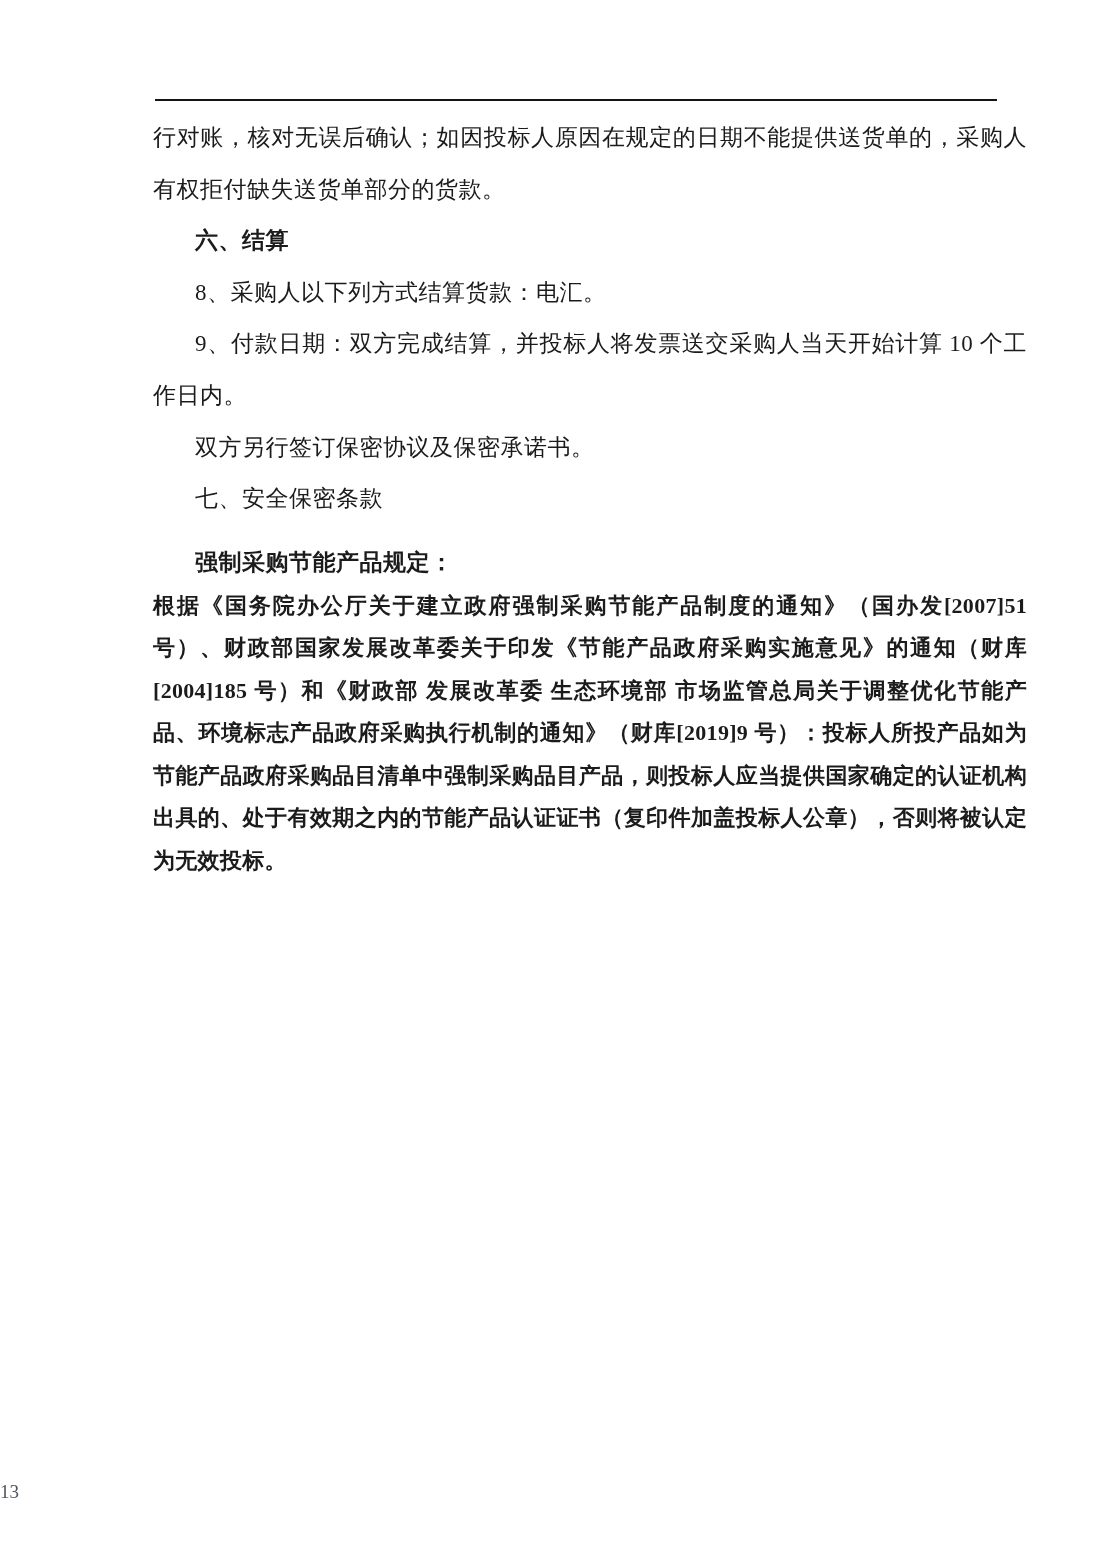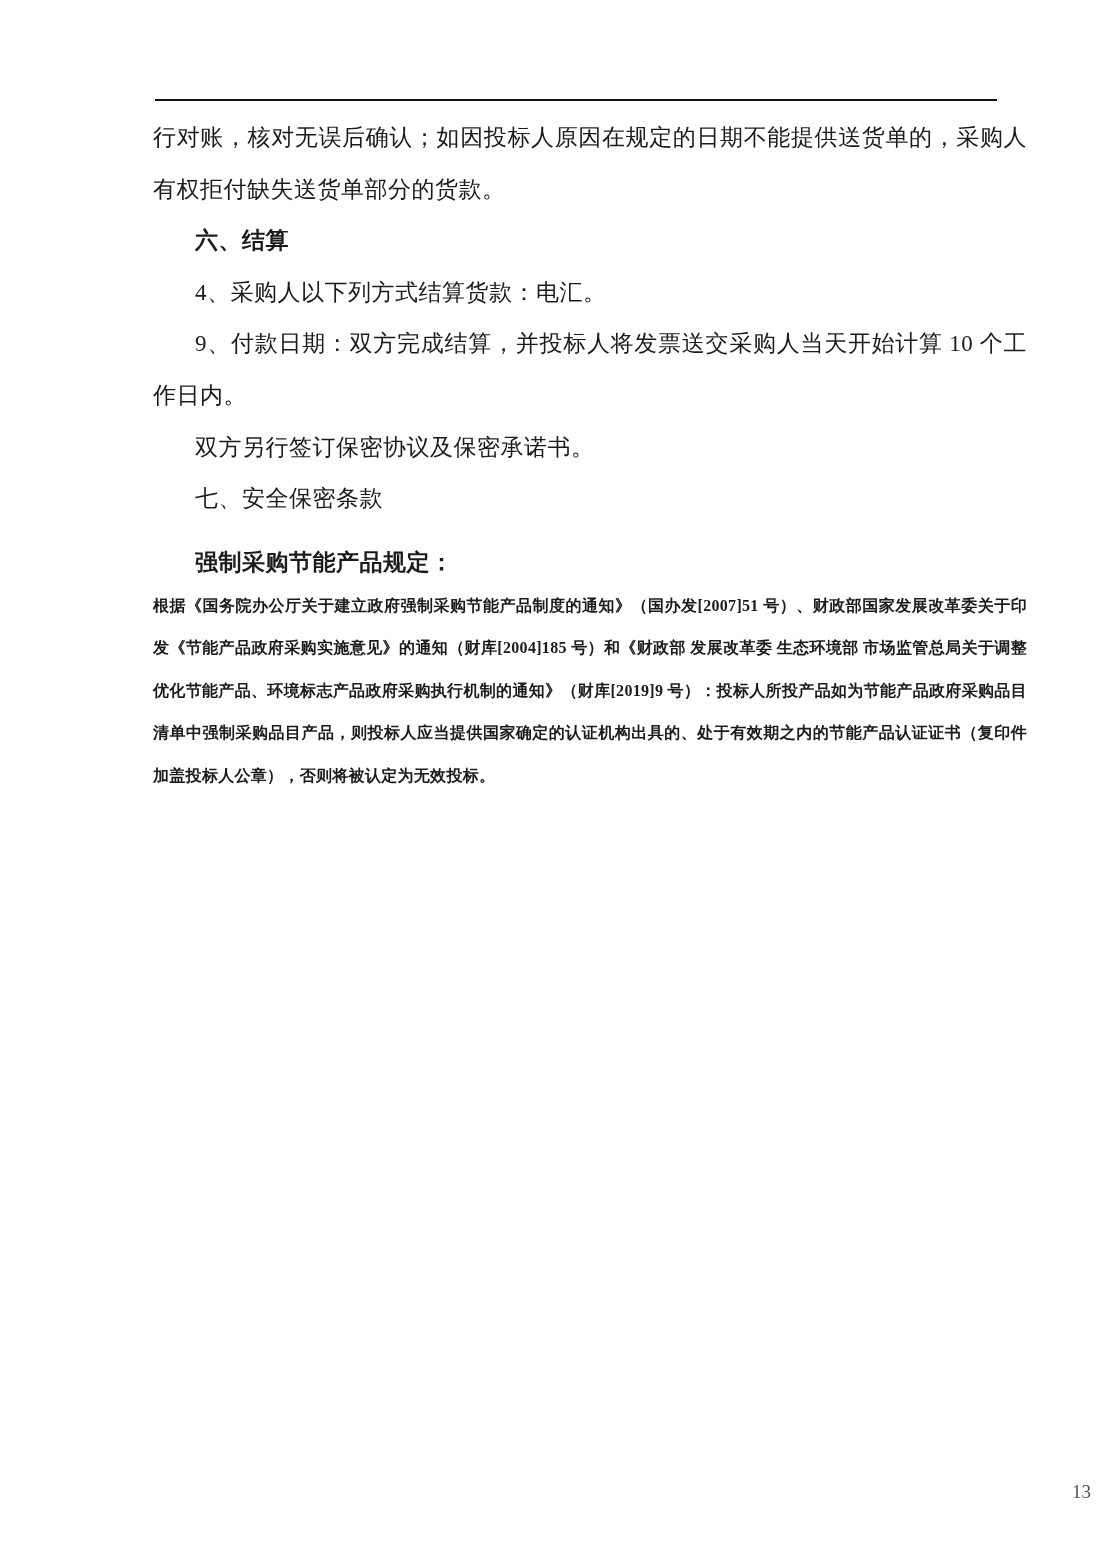--- a/index.html
+++ b/index.html
@@ -48,51 +48,51 @@
   }
   .b-head {
     font-size: 23px;
     line-height: 44px;
     margin-top: 16px !important;
     font-weight: 700;
     text-indent: 42px;
     letter-spacing: 0.5px;
   }
   .sec-b {
-    font-size: 16px;
+    font-size: 22px;
     line-height: 42.5px;
     font-weight: 700;
     letter-spacing: 0.3px;
   }
   .footer {
     position: absolute;
     left: 0;
     top: 1481px;
     width: 100%;
-    text-align: right;
+    text-align: left;
     font-size: 19px;
     color: #4d5560;
     font-family: "Liberation Serif", "DejaVu Serif", serif;
   }
 </style>
 </head>
 <body>
 
 <div class="page">
 
   <div class="header-rule"></div>
 
   <div class="content">
 
     <p class="sec-a">行对账，核对无误后确认；如因投标人原因在规定的日期不能提供送货单的，采购人有权拒付缺失送货单部分的货款。</p>
 
     <p class="sec-a bold indent">六、结算</p>
 
 
-    <p class="sec-a indent">4、采购人以下列方式结算货款：电汇。</p>
+    <p class="sec-a indent">8、采购人以下列方式结算货款：电汇。</p>
 
 
 
     <p class="sec-a indent">9、付款日期：双方完成结算，并投标人将发票送交采购人当天开始计算 10 个工作日内。</p>
 
     <p class="sec-a indent">双方另行签订保密协议及保密承诺书。</p>
 
     <p class="sec-a indent">七、安全保密条款</p>
 
     <p class="b-head">强制采购节能产品规定：</p>

